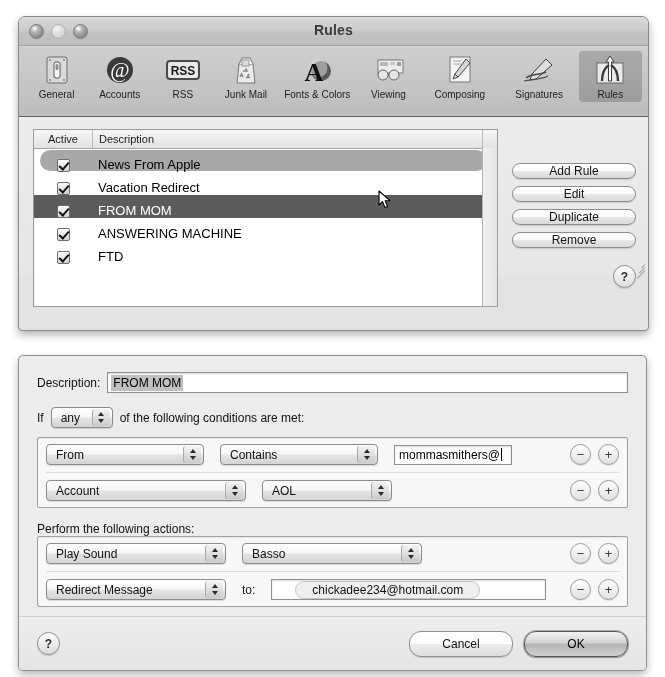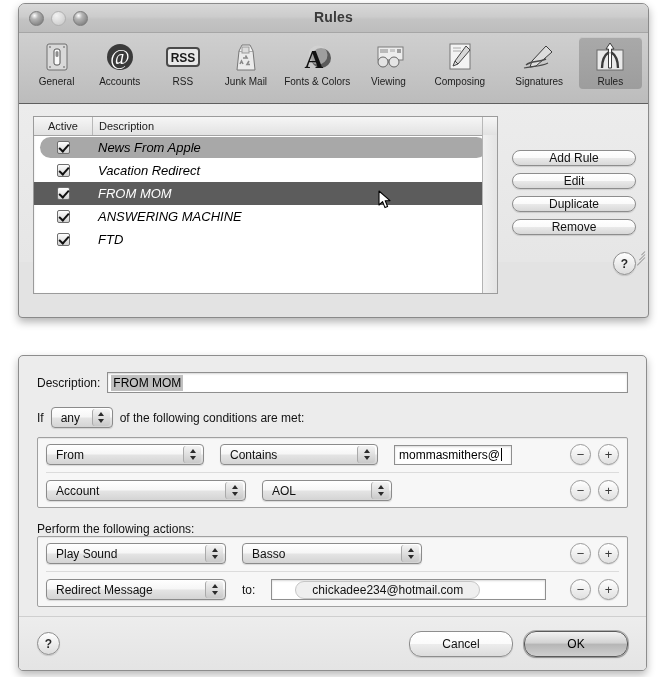--- a/index.html
+++ b/index.html
@@ -5,21 +5,21 @@
   html,body{margin:0;padding:0;background:#ffffff;}
   body{
     width:665px;height:677px;overflow:hidden;
     font-family:"Liberation Sans","DejaVu Sans",sans-serif;
     -webkit-font-smoothing:antialiased;
   }
   .stage{position:relative;width:665px;height:677px;}
 
   
   .prefs-window{
-    position:absolute;left:18px;top:3px;width:629px;height:313px;
+    position:absolute;left:18px;top:16px;width:629px;height:313px;
     background:#e3e3e3;
     border:1px solid #8a8a8a;border-radius:7px 7px 4px 4px;
     box-shadow:0 4px 9px rgba(0,0,0,.30);
     overflow:hidden;
   }
   .titlebar{
     position:relative;height:28px;
     background:linear-gradient(to bottom,#d8d8d8 0%,#cccccc 45%,#c3c3c3 55%,#bdbdbd 100%);
     border-bottom:1px solid #a6a6a6;
   }
@@ -71,21 +71,21 @@
   }
   .list-header{
     display:flex;height:18px;
     background:linear-gradient(to bottom,#f6f6f6,#e2e2e2);
     border-bottom:1px solid #a3a3a3;font-size:11px;color:#1a1a1a;
   }
   .lh-active{width:58px;text-align:center;line-height:18px;border-right:1px solid #b8b8b8;}
   .lh-desc{flex:1;line-height:18px;padding-left:6px;}
   .lh-pad{width:14px;border-left:1px solid #b8b8b8;background:linear-gradient(to bottom,#f6f6f6,#e2e2e2);}
   .rows{position:relative;}
-  .row{display:flex;align-items:center;height:23px;position:relative;font-style:italic;}
+  .row{display:flex;align-items:flex-end;height:23px;position:relative;}
   .row .cb-cell{width:58px;display:flex;justify-content:center;}
   .row .desc{font-size:13px;color:#000;padding-left:6px;position:relative;z-index:2;}
   .row.sel-inactive .pill{
     position:absolute;left:6px;right:10px;top:1px;bottom:1px;
     background:#a8a8a8;border-radius:11px;z-index:0;
   }
   .row.sel-active .band{
     position:absolute;left:0;right:0;top:0;bottom:0;background:#5c5c5c;z-index:0;
   }
   .row.sel-active .desc{color:#ffffff;}

